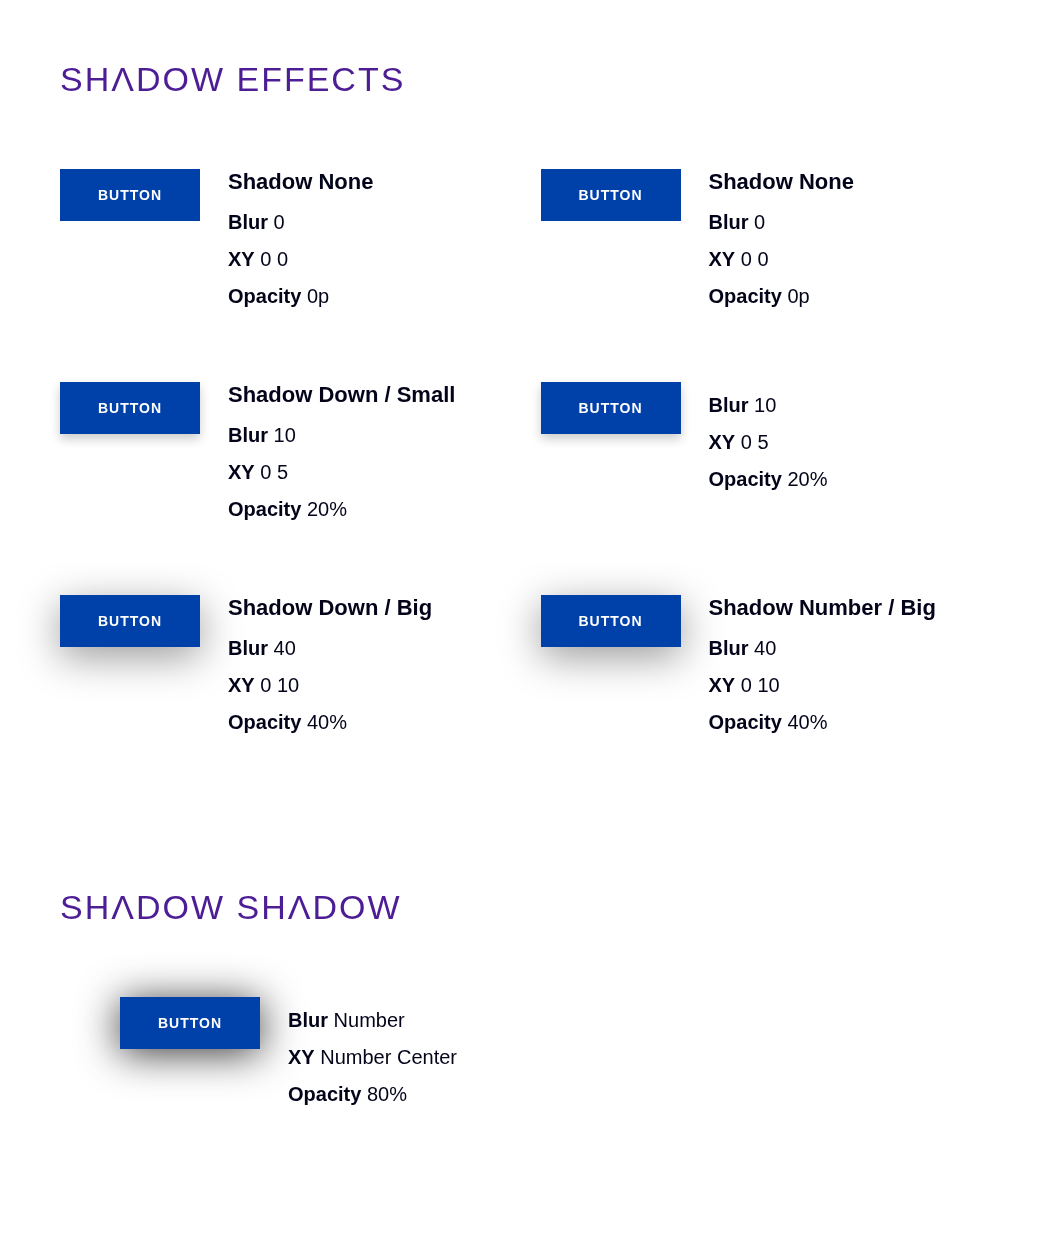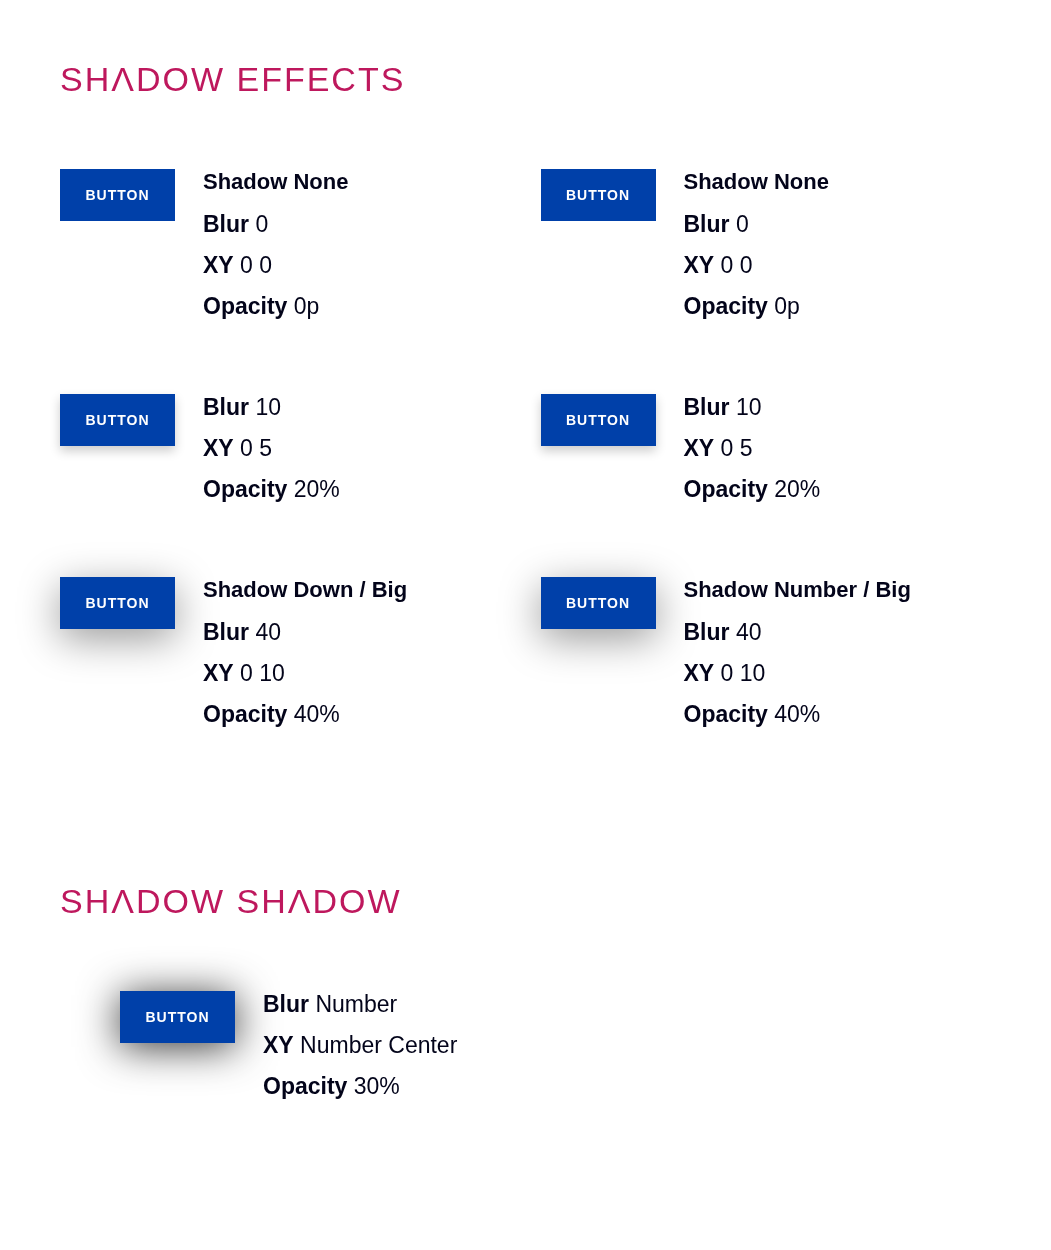--- a/index.html
+++ b/index.html
@@ -7,21 +7,21 @@
     font-family: -apple-system, BlinkMacSystemFont, "Segoe UI", Helvetica, Arial, sans-serif;
     background: #ffffff;
     padding: 60px;
     color: #03041a;
     width: 1051px;
   }
   .section-title {
     font-size: 34px;
     font-weight: 400;
     letter-spacing: 2px;
-    color: #be185d;
+    color: #4c1d95;
     margin-bottom: 70px;
   }
   .grid2 {
     display: grid;
     grid-template-columns: 1fr 1fr;
     column-gap: 30px;
     row-gap: 60px;
     margin-bottom: 140px;
   }
   .example {
@@ -29,40 +29,41 @@
     align-items: flex-start;
     gap: 28px;
   }
   .btn {
     background: #0040a9;
     color: #ffffff;
     font-weight: 800;
     font-size: 14px;
     letter-spacing: 1px;
     padding: 18px 0;
-    width: 115px;
+    width: 140px;
     text-align: center;
     flex-shrink: 0;
   }
   .shadow-none { box-shadow: none; }
   .shadow-down-small { box-shadow: 0 5px 10px rgba(0,0,0,0.20); }
   .shadow-center-small { box-shadow: 0 5px 10px rgba(0,0,0,0.20); }
   .shadow-down-big { box-shadow: 0 10px 40px rgba(0,0,0,0.40); }
   .shadow-center-big { box-shadow: 0 10px 40px rgba(0,0,0,0.40); }
   .shadow-hover { box-shadow: 0 4px 40px rgba(0,0,0,0.80); }
 
   .spec-title {
     font-size: 22px;
     font-weight: 800;
     margin-bottom: 16px;
   }
   .spec-line {
-    font-size: 23px;
+    font-size: 20px;
     margin-bottom: 14px;
     font-weight: 400;
+    margin-top: 12px;
   }
   .spec-line strong { font-weight: 800; }
 
   .opacity-block {
     display: flex;
     align-items: flex-start;
     gap: 28px;
     margin-left: 60px;
   }
 </style>
@@ -86,20 +87,21 @@
       <div>
         <div class="spec-title">Shadow None</div>
         <div class="spec-line"><strong>Blur</strong> <span>0</span></div>
         <div class="spec-line"><strong>XY</strong> <span>0 0</span></div>
         <div class="spec-line"><strong>Opacity</strong> <span>0p</span></div>
       </div>
     </div>
     <div class="example">
       <div class="btn shadow-down-small">BUTTON</div>
       <div>
+        <div class="spec-title">Shadow Down / Small</div>
         <div class="spec-line"><strong>Blur</strong> <span>10</span></div>
         <div class="spec-line"><strong>XY</strong> <span>0 5</span></div>
         <div class="spec-line"><strong>Opacity</strong> <span>20%</span></div>
       </div>
     </div>
     <div class="example">
       <div class="btn shadow-center-small">BUTTON</div>
       <div>
         <div class="spec-line"><strong>Blur</strong> <span>10</span></div>
         <div class="spec-line"><strong>XY</strong> <span>0 5</span></div>
@@ -131,16 +133,16 @@
 <div class="opacity-block">
   <div class="btn shadow-hover">BUTTON</div>
   <div>
     <div class="spec-line">
       <strong>Blur</strong> <span>Number</span>
     </div>
     <div class="spec-line">
       <strong>XY</strong> <span>Number Center</span>
     </div>
     <div class="spec-line">
-      <strong>Opacity</strong> <span>30%</span>
+      <strong>Opacity</strong> <span>80%</span>
     </div>
   </div>
 </div>
 
 </body></html>

